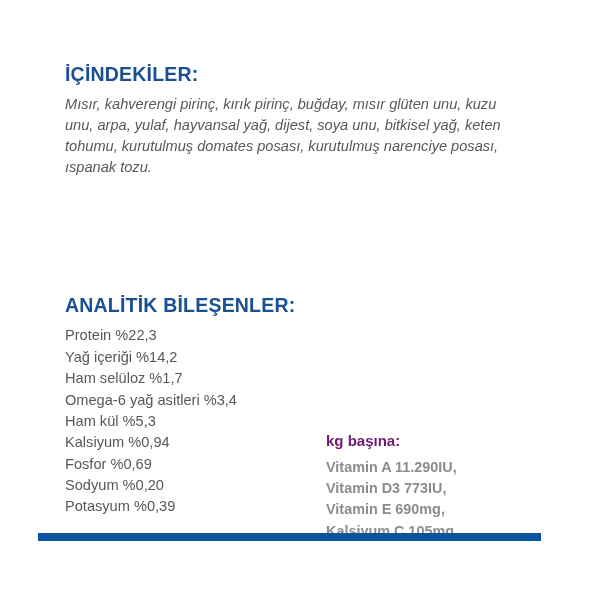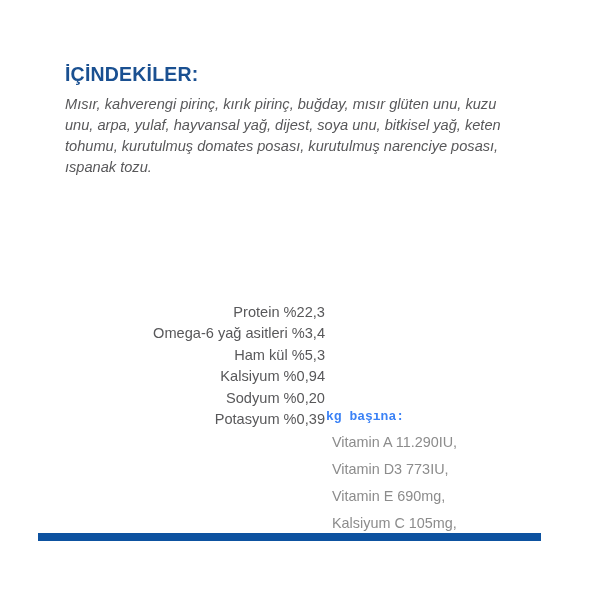--- a/index.html
+++ b/index.html
@@ -69,53 +69,52 @@
     padding: 0;
     font-size: 14.6px;
     line-height: 1.465;
     color: #58585a;
     width: 260px;
   }
   .analytics-list li {
     margin: 0;
     padding: 0;
     white-space: nowrap;
-    text-align: right;
   }
 
   
   .per-kg-block {
     position: absolute;
     left: 261px;
     top: 107px;
     width: 215px;
   }
 
   .per-kg-heading {
-    font-size: 13px;
+    font-size: 15px;
     font-weight: bold;
-    color: #3b82f6;
+    color: #701a75;
     margin: 0 0 7px 0;
     line-height: 1.2;
     white-space: nowrap;
-    font-family: Liberation Mono, monospace;
   }
 
   .per-kg-list {
     list-style: none;
     margin: 0;
     padding: 0;
     font-size: 14.4px;
     line-height: 1.46;
     color: #8c8c8c;
   }
   .per-kg-list li {
-    margin: 6px;
+    margin: 0;
     padding: 0;
     white-space: nowrap;
+    font-weight: bold;
   }
 
   
   .bottom-rule {
     position: absolute;
     left: 38px;
     top: 533px;
     width: 503px;
     height: 8px;
     background: #0d52a0;
@@ -125,28 +124,32 @@
 <body>
 
 <div class="sheet">
 
   <section class="ingredients-section">
     <h2 class="section-heading">İÇİNDEKİLER:</h2>
     <p class="ingredients-body">Mısır, kahverengi pirinç, kırık pirinç, buğday, mısır glüten unu, kuzu unu, arpa, yulaf, hayvansal yağ, dijest, soya unu, bitkisel yağ, keten tohumu, kurutulmuş domates posası, kurutulmuş narenciye posası, ıspanak tozu.</p>
   </section>
 
   <section class="analytics-section">
+    <h2 class="section-heading">ANALİTİK BİLEŞENLER:</h2>
 
     <div class="analytics-columns">
 
       <ul class="analytics-list">
         <li>Protein %22,3</li>
+        <li>Yağ içeriği %14,2</li>
+        <li>Ham selüloz %1,7</li>
         <li>Omega-6 yağ asitleri %3,4</li>
         <li>Ham kül %5,3</li>
         <li>Kalsiyum %0,94</li>
+        <li>Fosfor %0,69</li>
         <li>Sodyum %0,20</li>
         <li>Potasyum %0,39</li>
       </ul>
 
       <div class="per-kg-block">
         <h3 class="per-kg-heading">kg başına:</h3>
         <ul class="per-kg-list">
           <li>Vitamin A 11.290IU,</li>
           <li>Vitamin D3 773IU,</li>
           <li>Vitamin E 690mg,</li>

